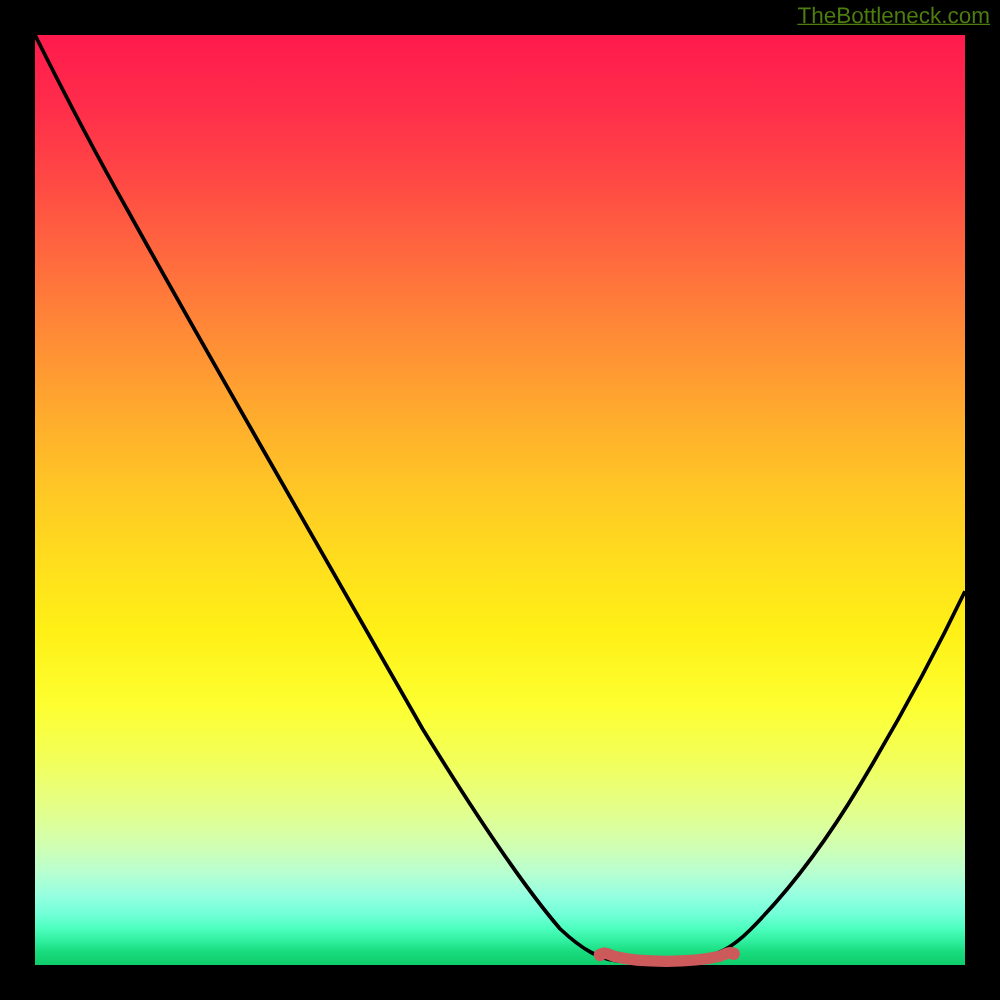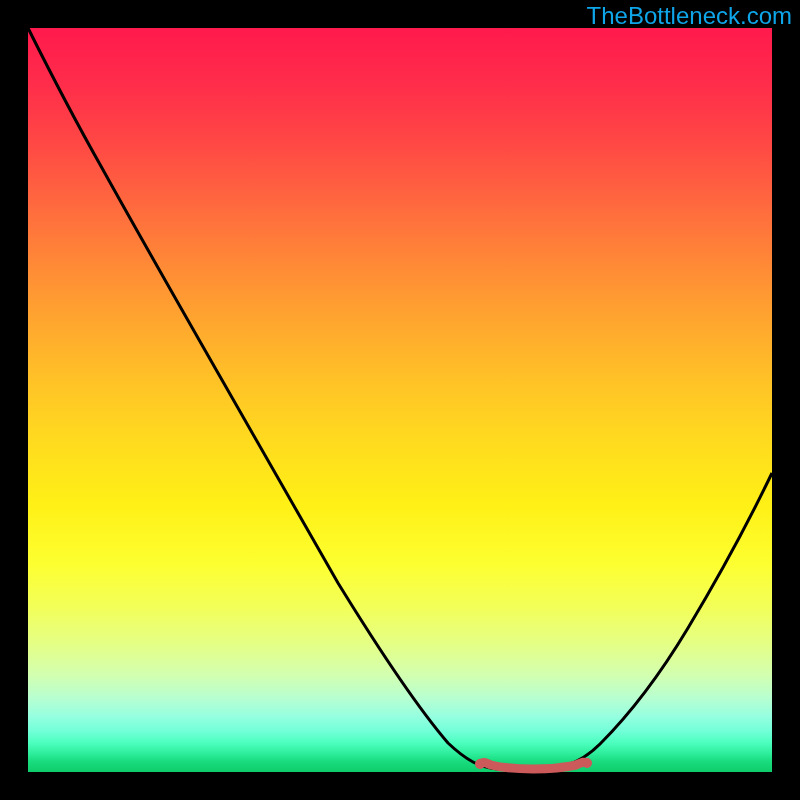--- a/index.html
+++ b/index.html
@@ -1,25 +1,26 @@
 <!DOCTYPE html>
 <html><head>
 <meta charset="utf-8">
 <style>
   * { margin: 0; padding: 0; box-sizing: border-box; }
   body { width: 800px; height: 800px; background: #000; position: relative; overflow: hidden; }
   .watermark {
     position: absolute;
     top: 2px;
     right: 8px;
-    color: #0ea5e9;
+    color: #4d7c0f;
     font-family: Arial, sans-serif;
-    font-size: 24px;
+    font-size: 18px;
     font-weight: 500;
     z-index: 10;
+    text-decoration: underline;
   }
   .plot-area {
     position: absolute;
     left: 28px;
     top: 28px;
     width: 744px;
     height: 744px;
     background: linear-gradient(to bottom,
       #ff1a4d 0%,
       #ff2e4a 8%,

